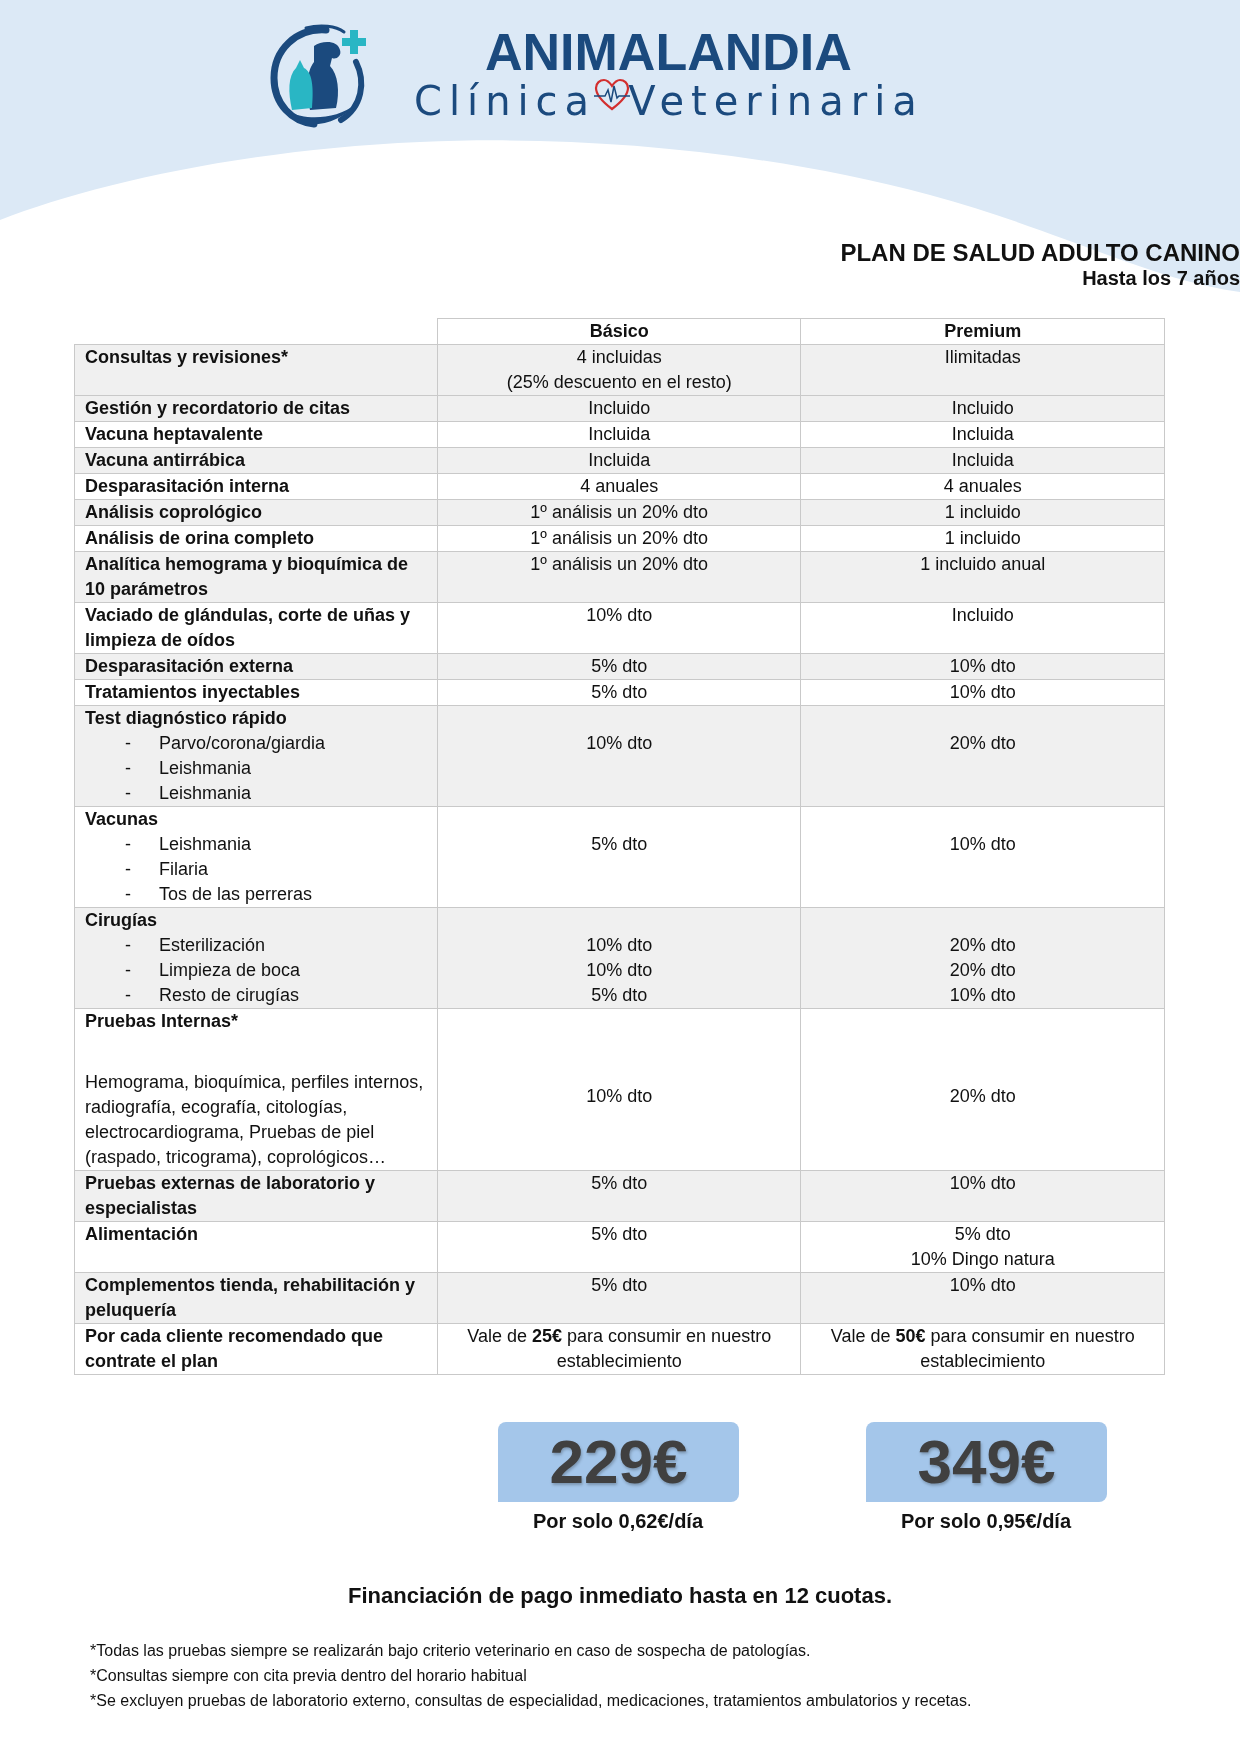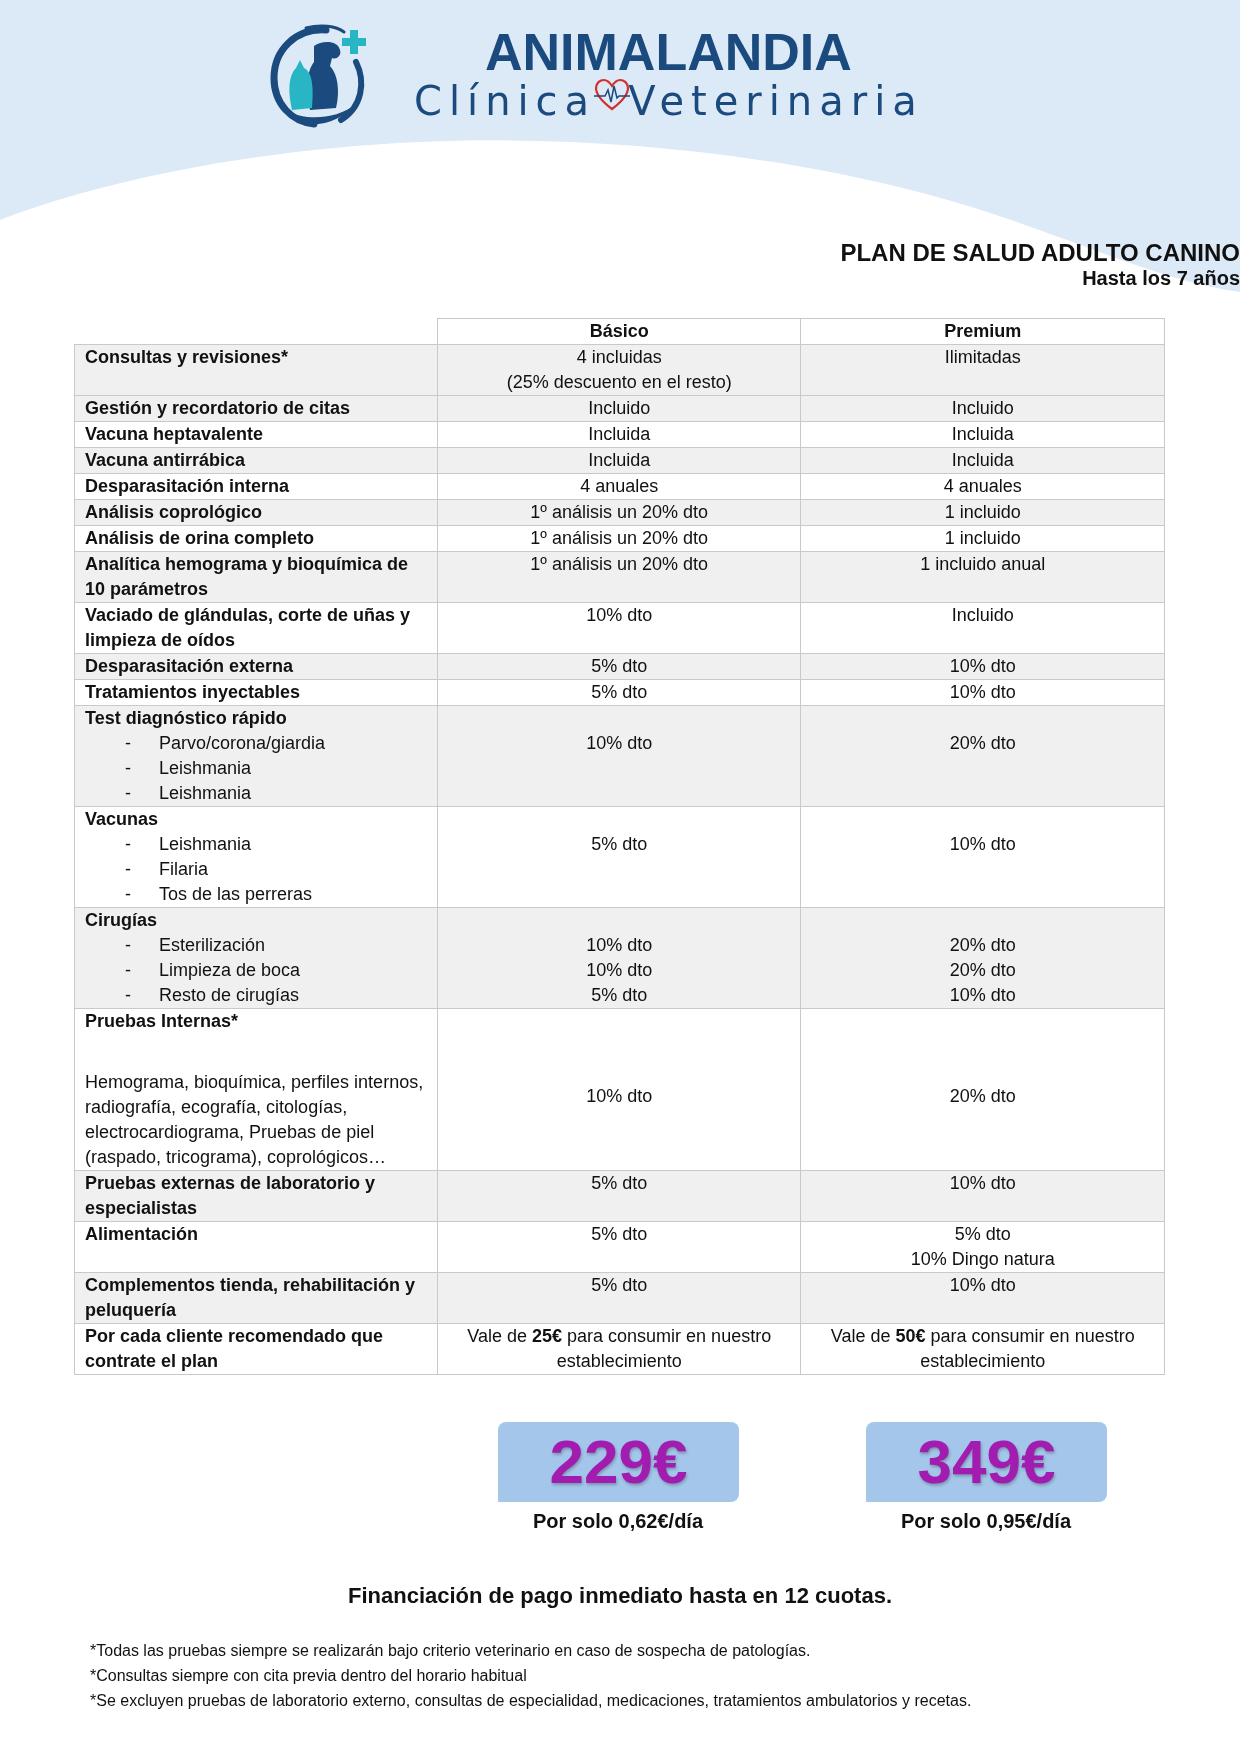--- a/index.html
+++ b/index.html
@@ -44,21 +44,21 @@
   tr.shade td { background: #f0f0f0; }
   .sublist { font-weight: normal; }
   .sublist div { padding-left: 40px; position: relative; }
   .sublist div span.dash { position: absolute; left: 40px; }
   .sublist div span.txt { padding-left: 34px; }
   .label-desc { font-weight: normal; margin-top: 36px; }
 
   .price-box {
     position: absolute; top: 1422px; width: 241px; height: 80px;
     background: #a4c6ea; border-radius: 8px 8px 8px 0;
-    color: #a21caf; font-weight: bold; font-size: 62px;
+    color: #404040; font-weight: bold; font-size: 62px;
     text-align: center; line-height: 80px;
     text-shadow: 1px 2px 3px rgba(0,0,0,0.25);
     z-index: 2;
   }
   .price-basic { left: 498px; }
   .price-prem { left: 866px; }
   .per-day { position: absolute; top: 1510px; width: 300px; text-align: center; font-size: 20px; font-weight: bold; }
   .per-day-basic { left: 468px; }
   .per-day-prem { left: 836px; }
   .financing { position: absolute; top: 1583px; left: 0; width: 1240px; text-align: center; font-size: 22px; font-weight: bold; }

